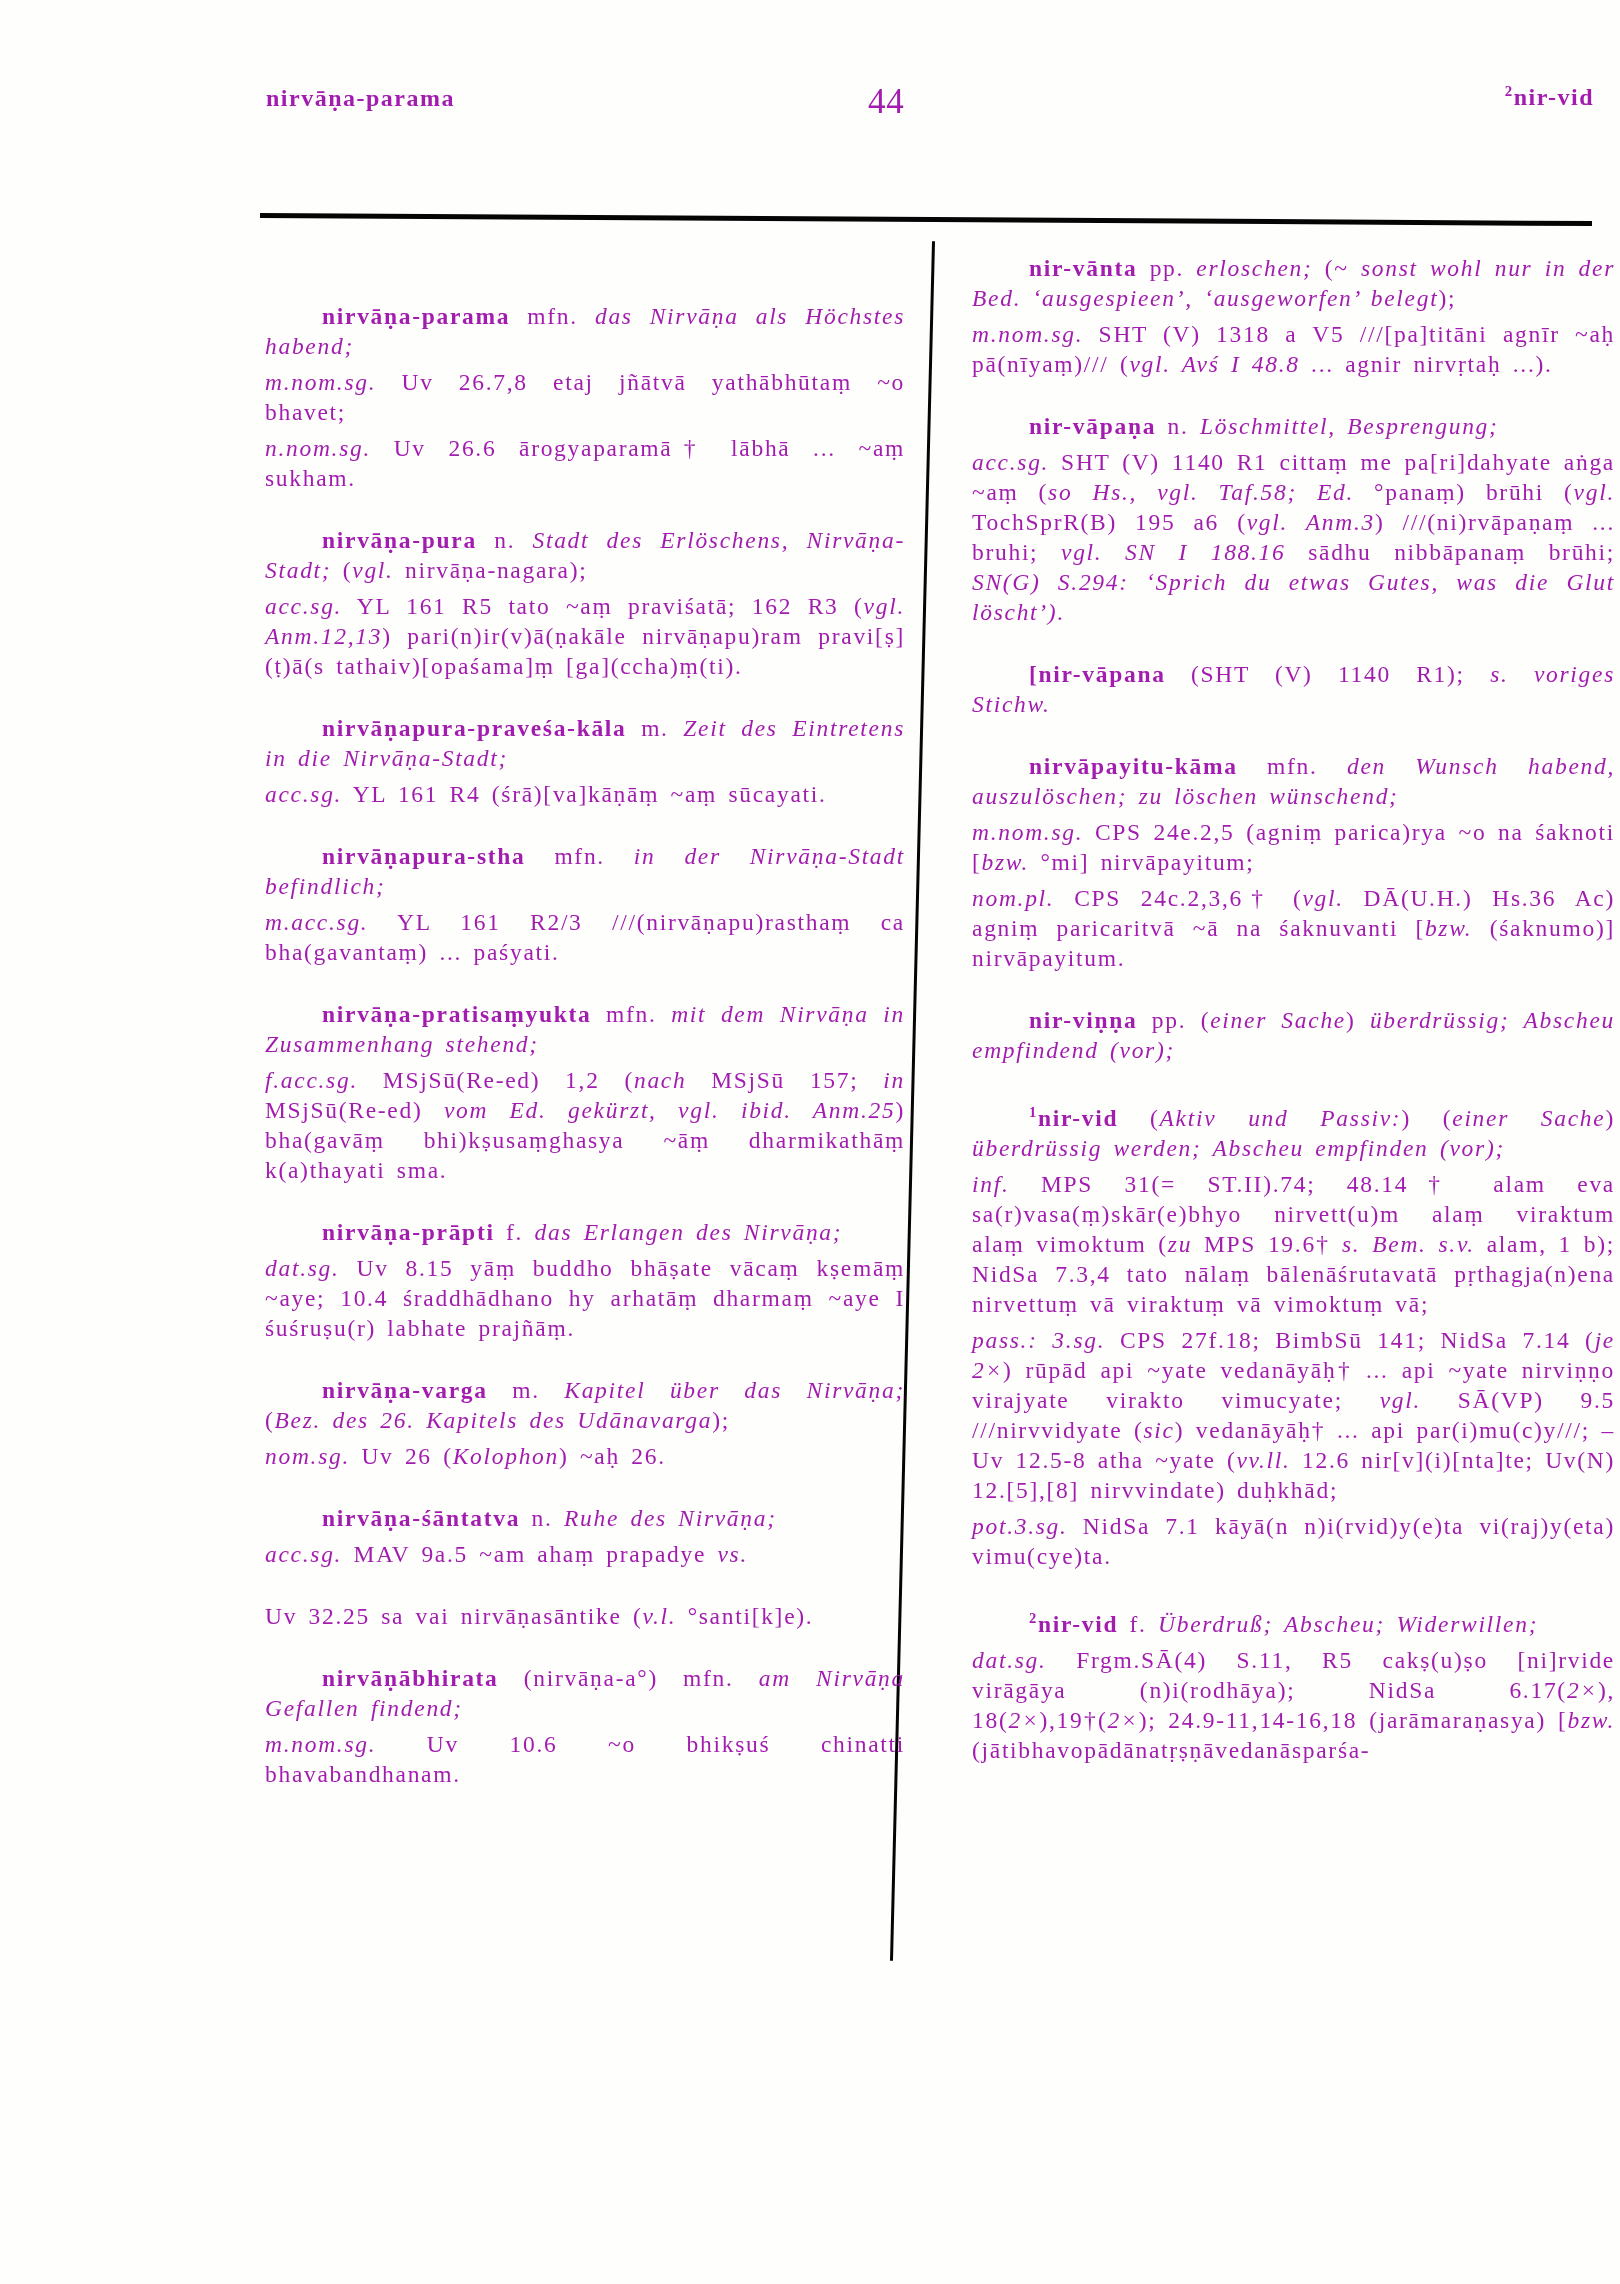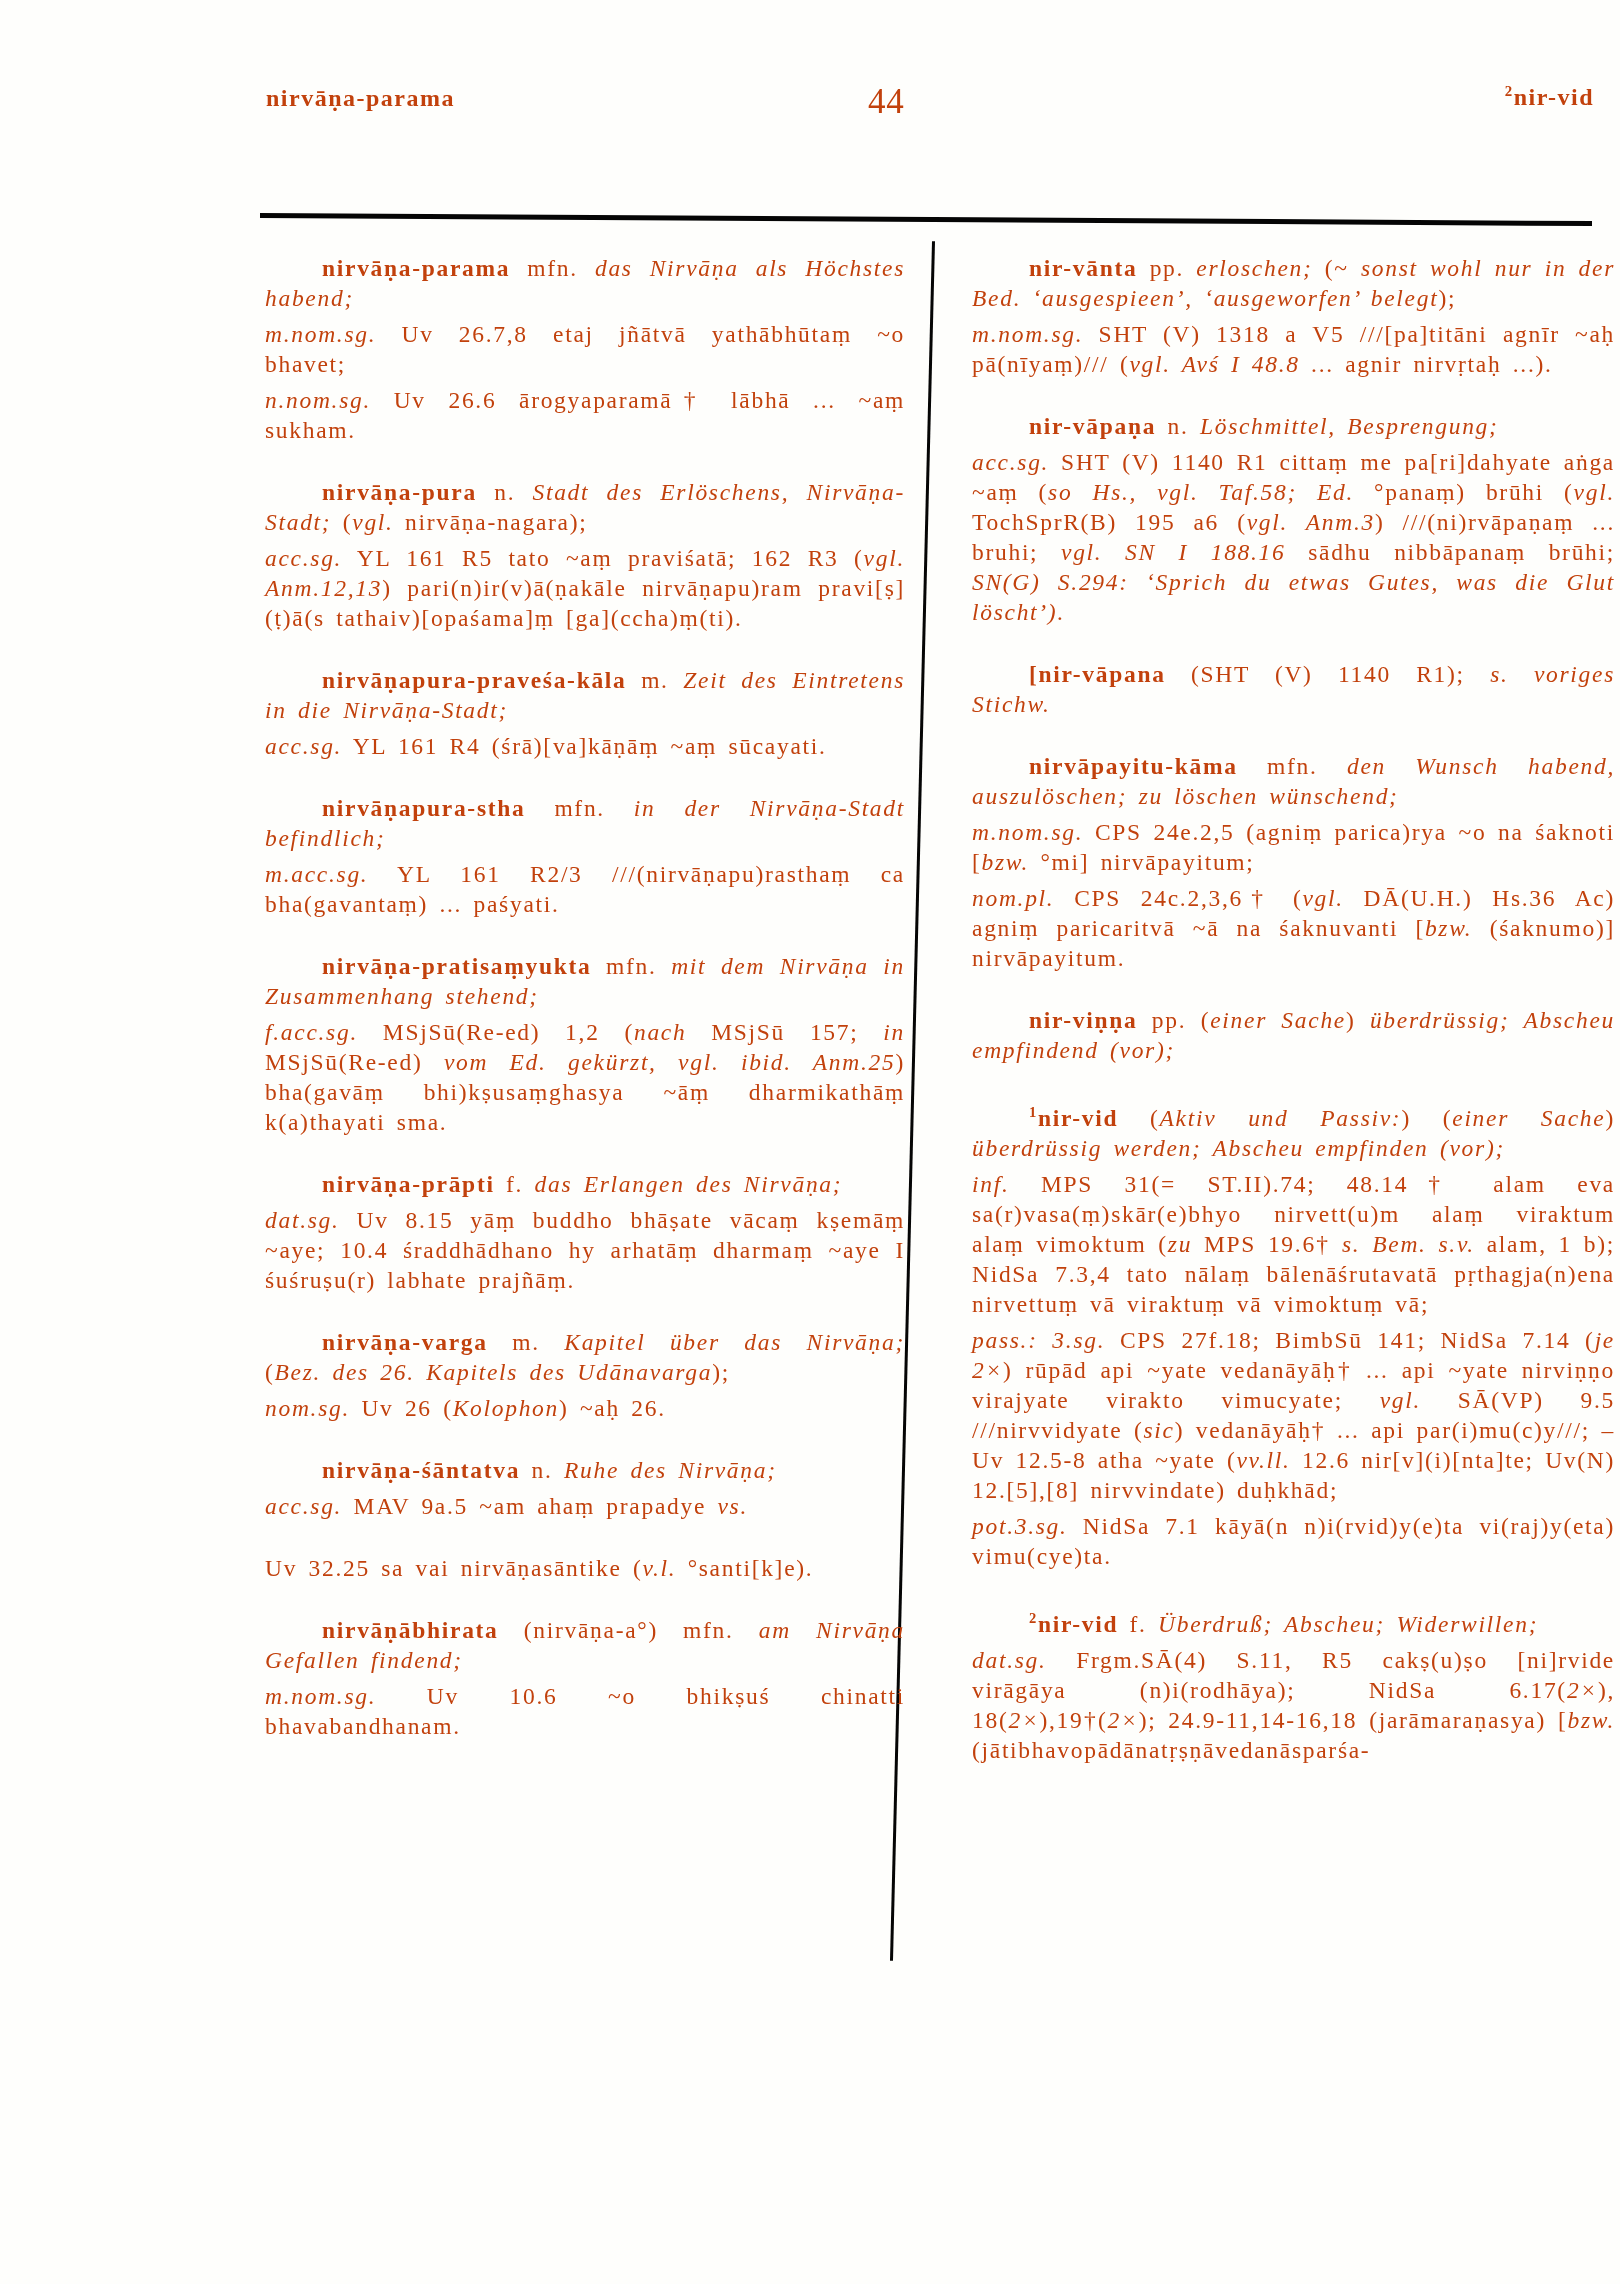--- a/index.html
+++ b/index.html
@@ -1,20 +1,20 @@
 <!DOCTYPE html>
 <html style="font-size:12px"><head>
 <meta charset="utf-8">
 <style>
   html,body { margin:0; padding:0; background:#e8e8e4; }
   .page {
     position:relative;
     width:1621px; height:2284px;
     background:#fefefc;
-    color:#c2410c;
+    color:#a21caf;
     font-family:"Liberation Serif", serif;
     overflow:hidden;
   }
   
   .rh-left  { position:absolute; left:266px;  top:85px; font-weight:700; font-size:24px; letter-spacing:1.5px; }
   .rh-center{ position:absolute; left:868px; top:82px; font-size:35px; letter-spacing:0.8px; }
   .rh-right { position:absolute; right:27px;  top:83px; font-weight:700; font-size:24px; letter-spacing:1.5px;text-align:right; }
   .rh-right .sup-digit { font-size:0.62em; vertical-align:super; font-weight:700; }
   .head-rule {
     position:absolute; left:260px; top:217px; width:1332px; height:4.5px;
@@ -24,21 +24,21 @@
     position:absolute; left:911px; top:241px; width:3px; height:1720px;
     background:#050505; transform:rotate(1.4deg);
   }
   
   .col {
     position:absolute; top:253px;
     font-size:23.5px; line-height:30px;
     text-align:justify;
     letter-spacing:1.7px; word-spacing:3.8px;
   }
-  .col-left  { left:265px;  width:640px; }
+  .col-left  { left:265px;  width:640px;margin-top:48px; }
   .col-right { left:972px; width:643px; }
   .entry { margin:0 0 32px 0; }
   .para  { margin:0 0 6px 0; }
   .para.ind { text-indent:57px; }
   .s-b   { font-weight:700; }
   .s-i   { font-style:italic; }
   .s-n   { }
   .s-sup { font-size:0.62em; vertical-align:super; font-weight:700; }
 </style>
 </head>

